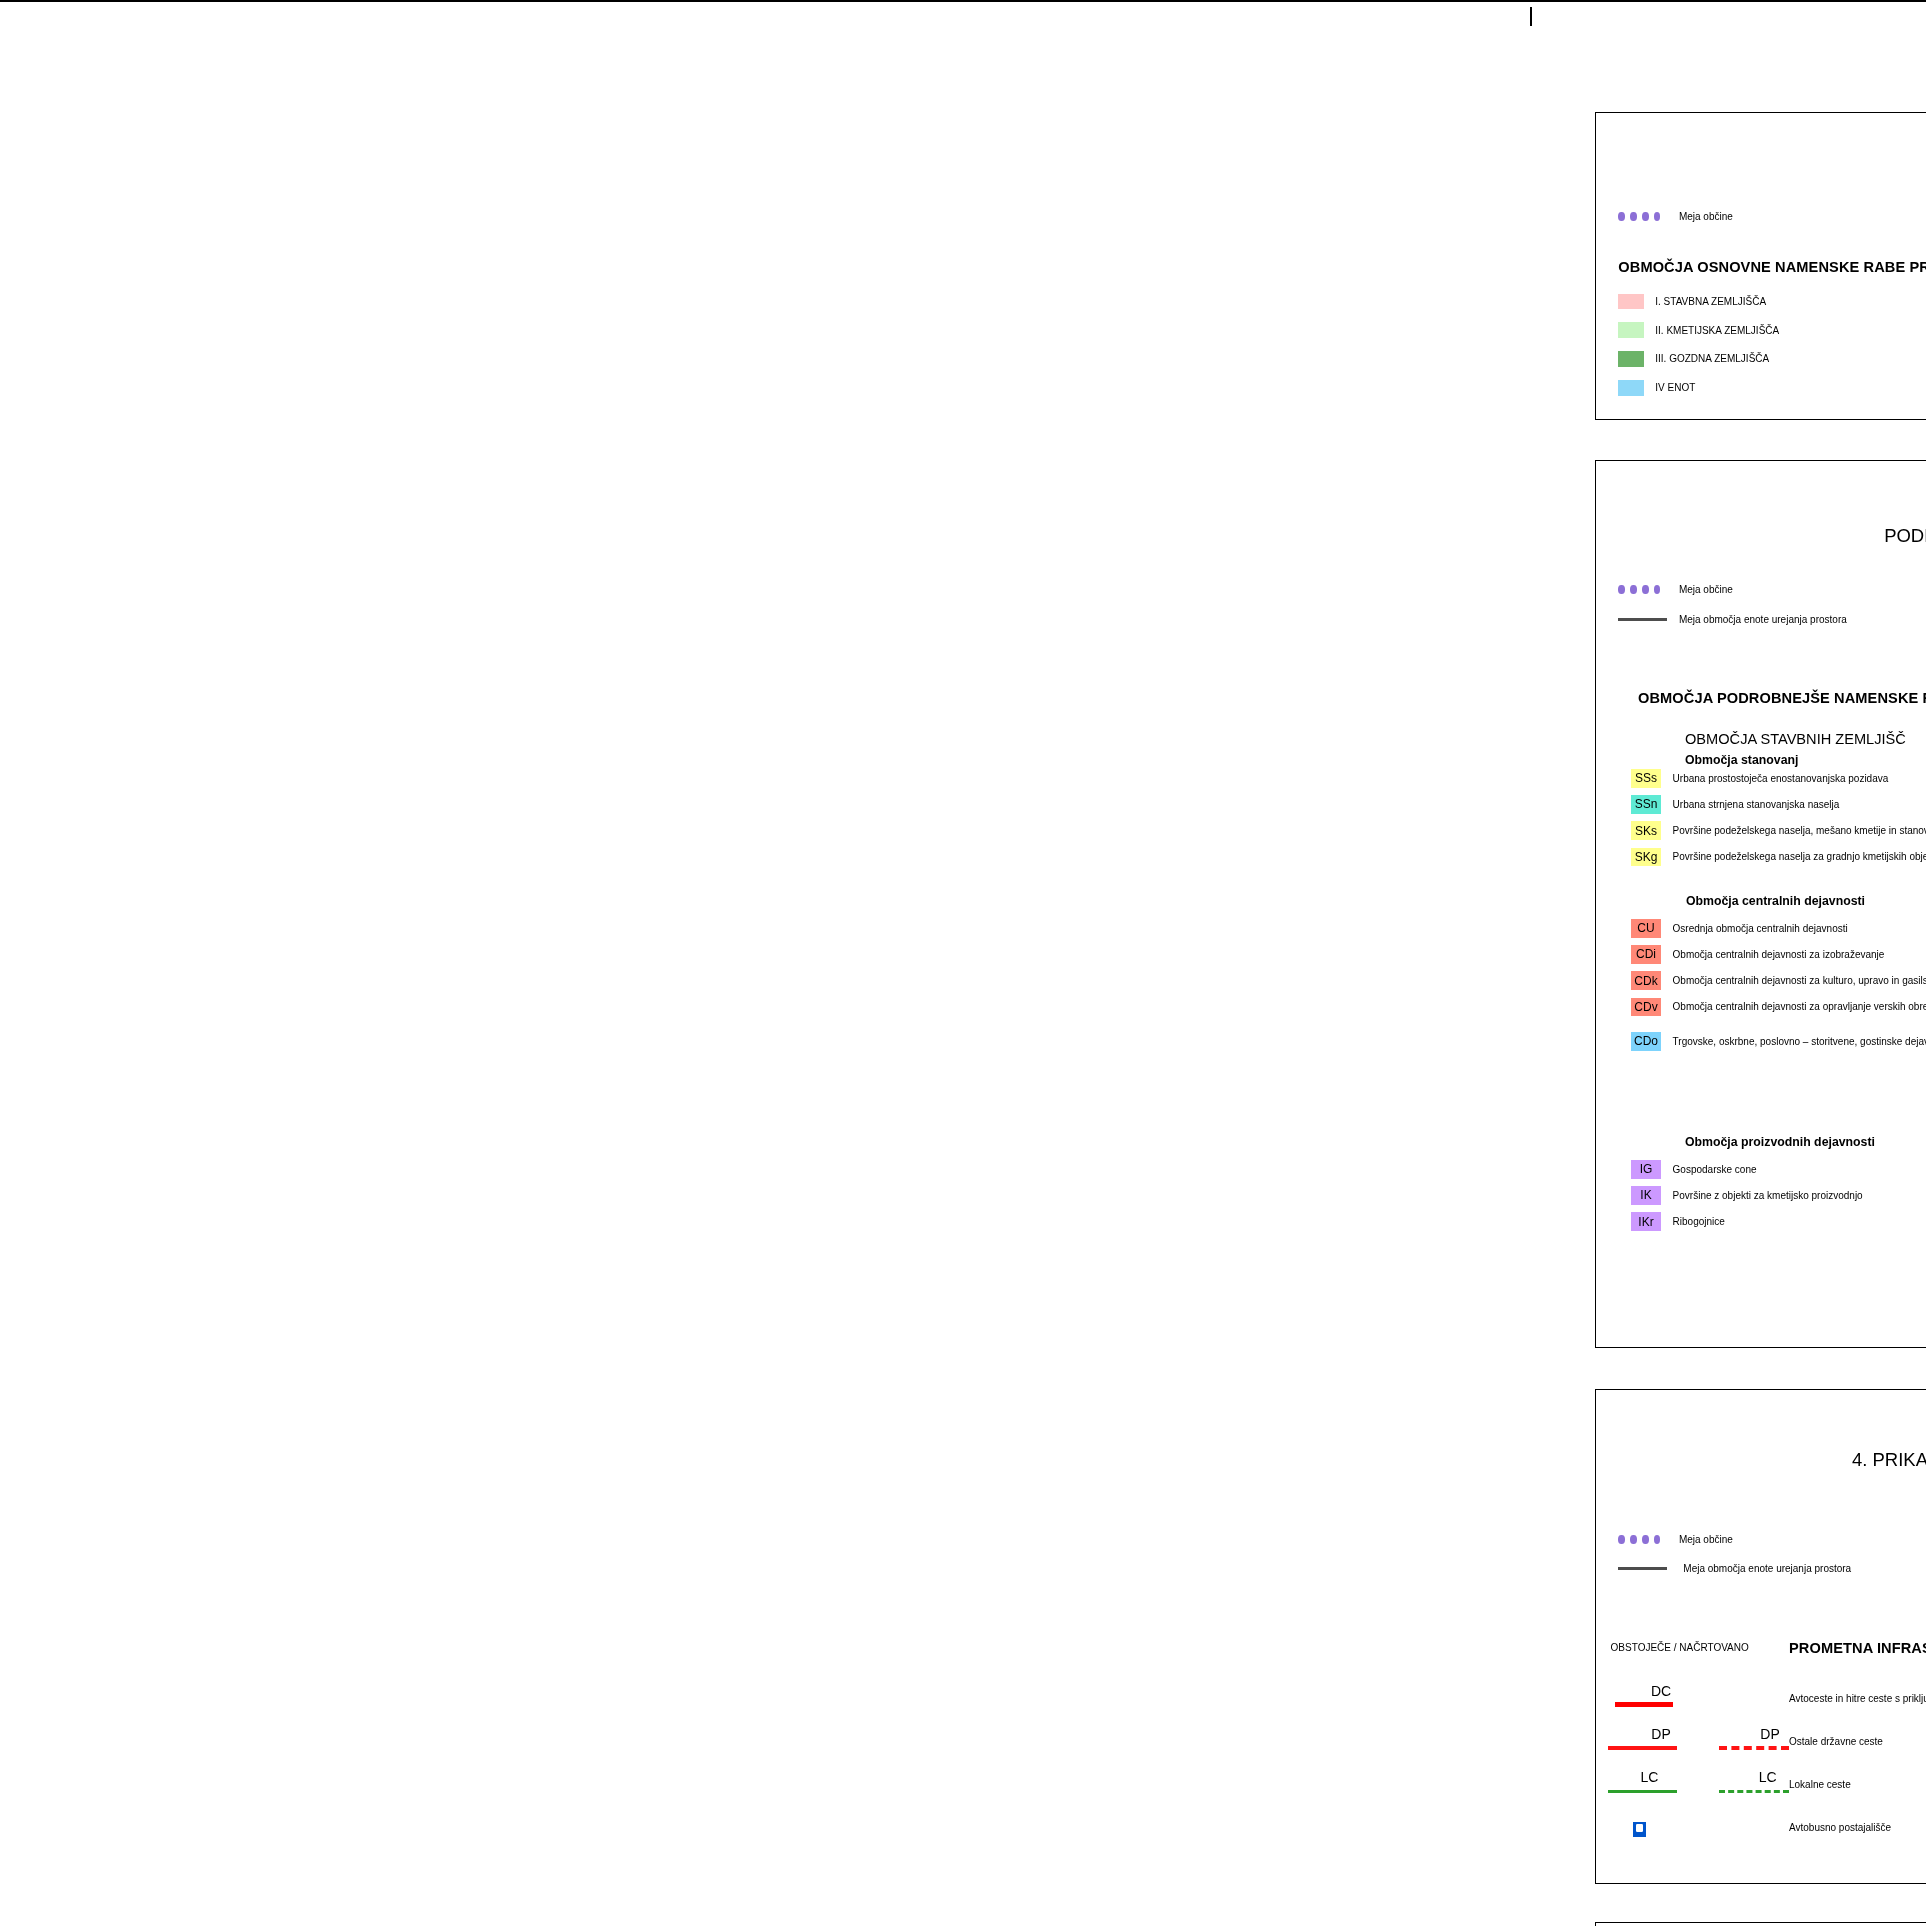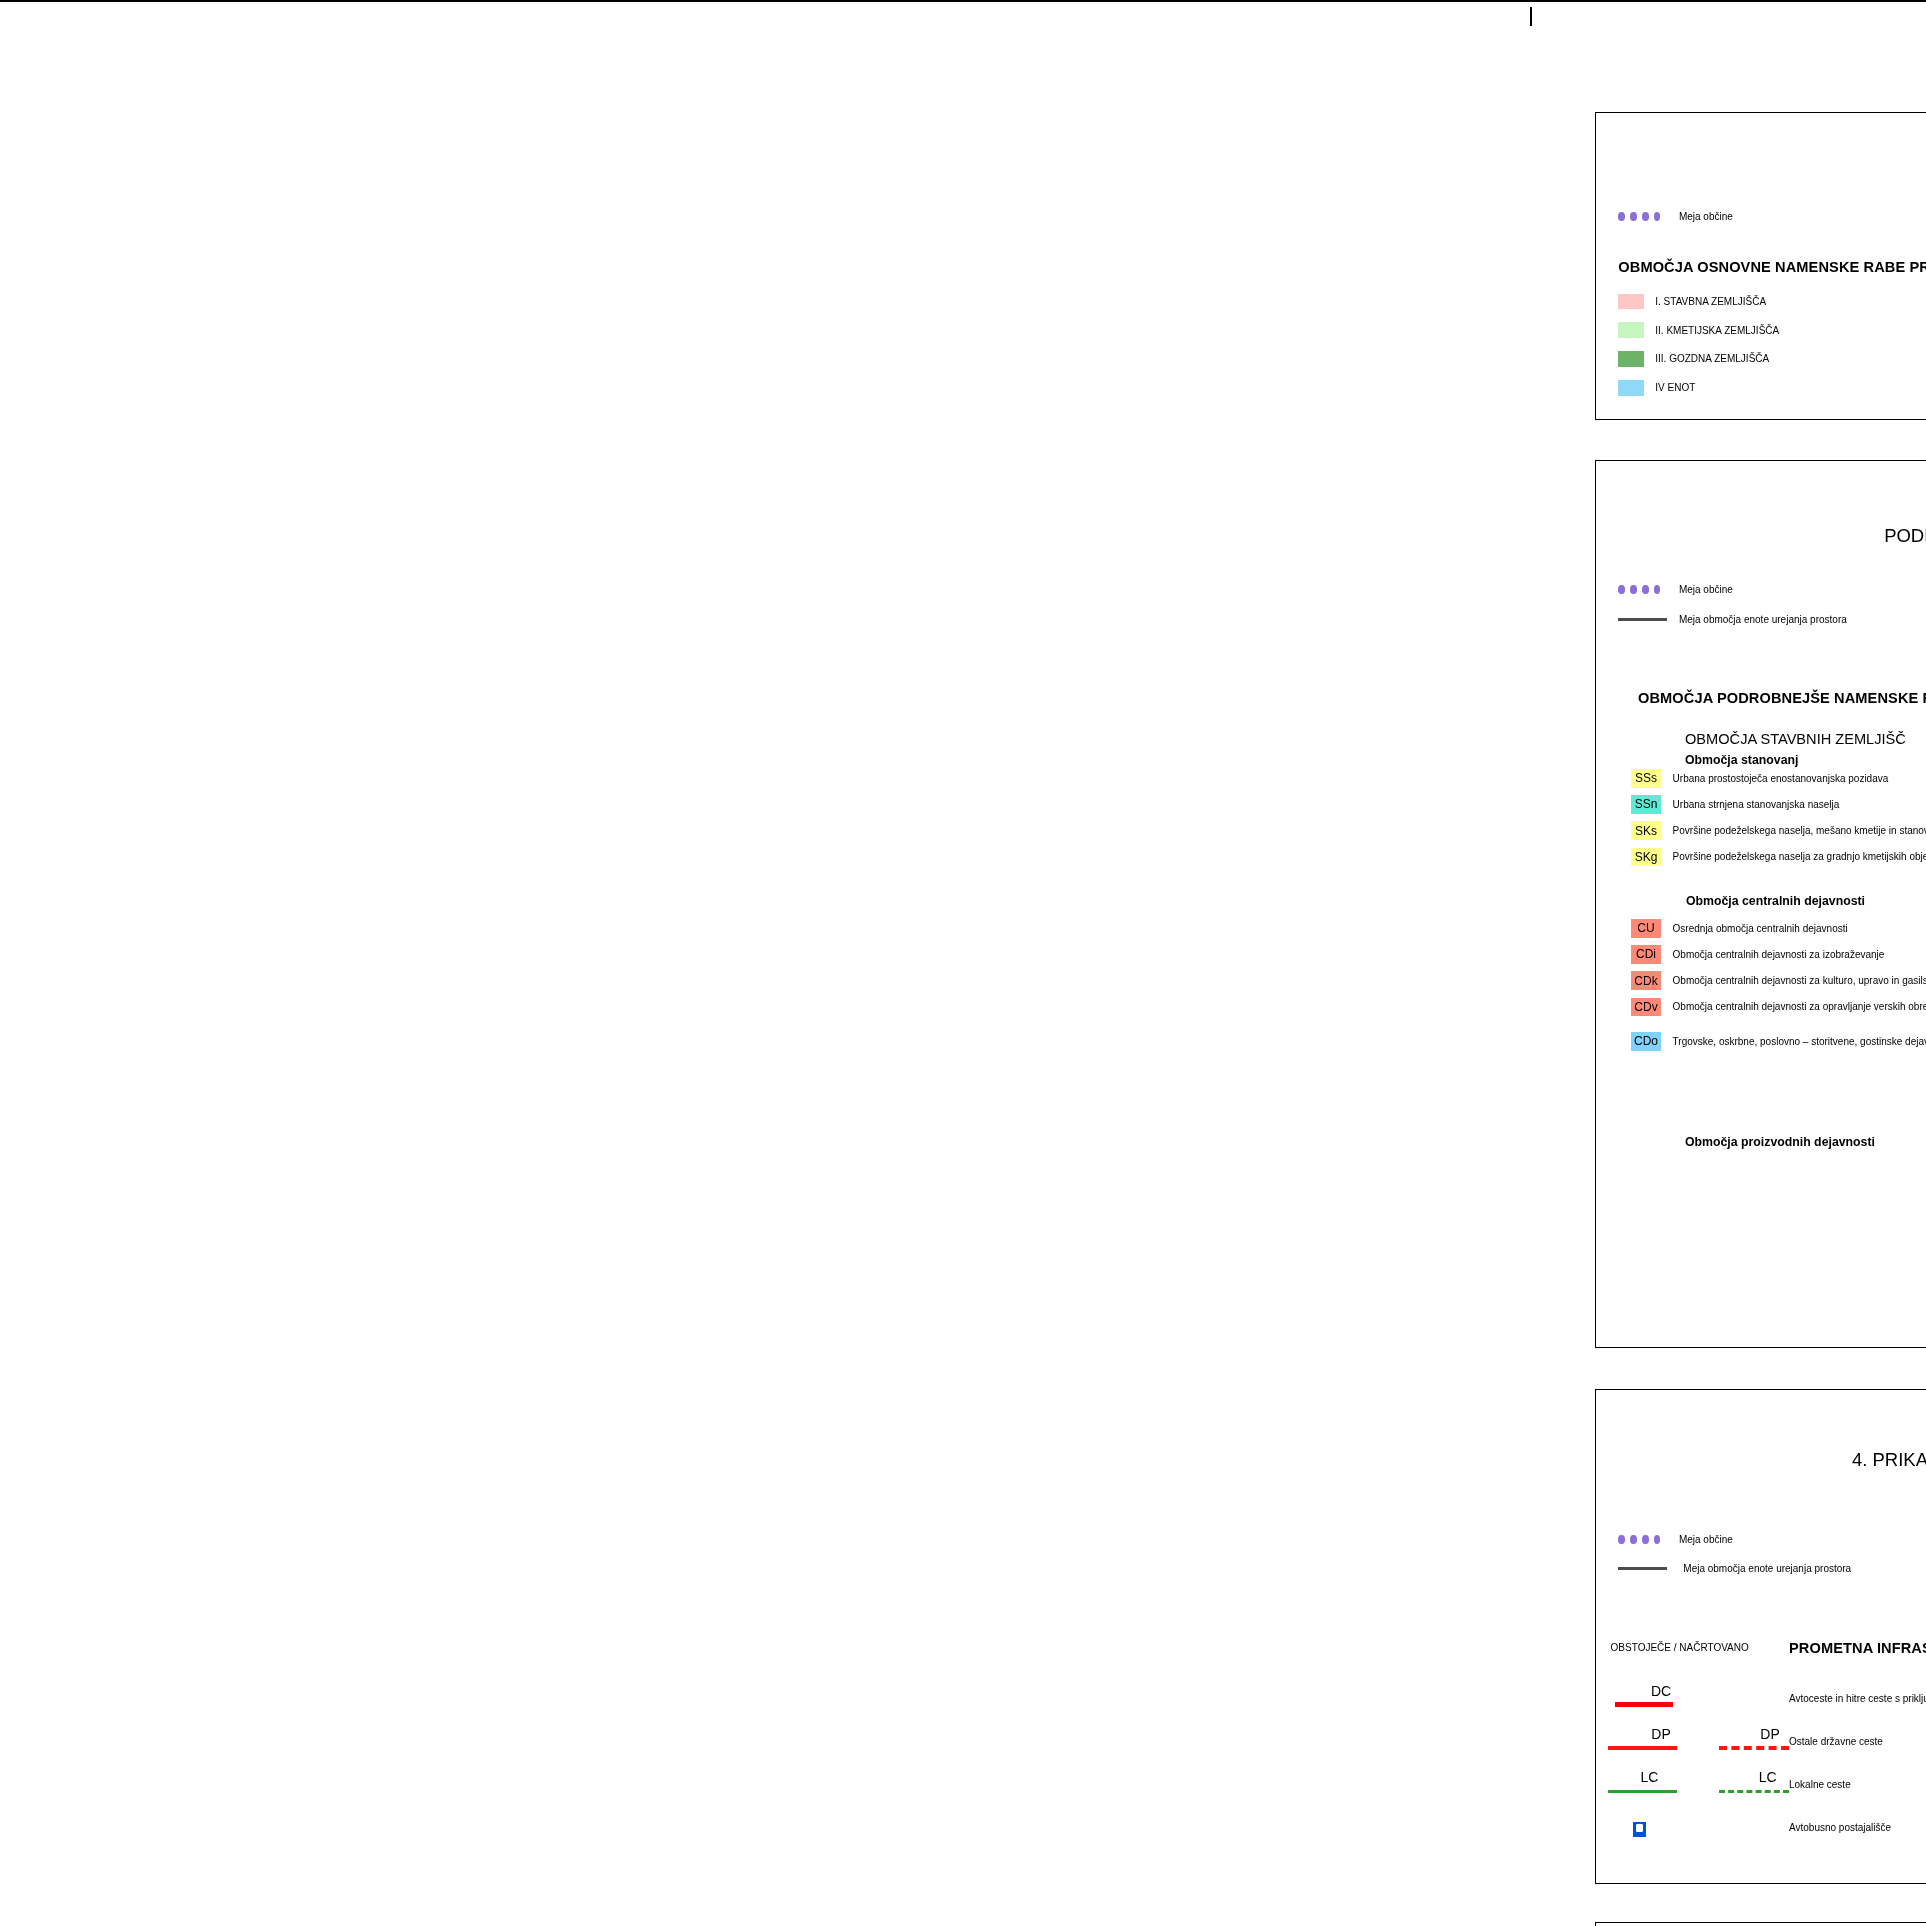--- a/index.html
+++ b/index.html
@@ -182,20 +182,34 @@
         <span class="sw-code" style="background:#FF8877">CDv</span>
         <span class="lbl txt">Območja centralnih dejavnosti za opravljanje verskih obredov</span>
       </div>
       <div class="row">
         <span class="sw-code" style="background:#7dd3fc">CDo</span>
         <span class="lbl txt">Trgovske, oskrbne, poslovno – storitvene, gostinske dejavnosti, manjša obrt</span>
       </div>
     </div>
 
     <div class="blk sub" style="left:89px;top:674px;">Območja proizvodnih dejavnosti</div>
+    <div class="blk" style="left:35px;top:699px;">
+      <div class="row" style="margin-bottom:7.7px;">
+        <span class="sw-code" style="background:#CC99FF">IG</span>
+        <span class="lbl txt">Gospodarske cone</span>
+      </div>
+      <div class="row" style="margin-bottom:7.7px;">
+        <span class="sw-code" style="background:#CC99FF">IK</span>
+        <span class="lbl txt">Površine z objekti za kmetijsko proizvodnjo</span>
+      </div>
+      <div class="row">
+        <span class="sw-code" style="background:#CC99FF">IKr</span>
+        <span class="lbl txt">Ribogojnice</span>
+      </div>
+    </div>
 
   </div>
 
   <div class="panel" id="panel-4">
     <div class="panel-title">4. PRIKAZ OBMOČIJ ENOT UREJANJA PROSTORA IN GOSPODARSKE JAVNE INFRASTRUKTURE</div>
 
     <div class="blk row" style="left:22.3px;top:144px;">
       <span class="dots">
           <i></i>
           <i></i>

